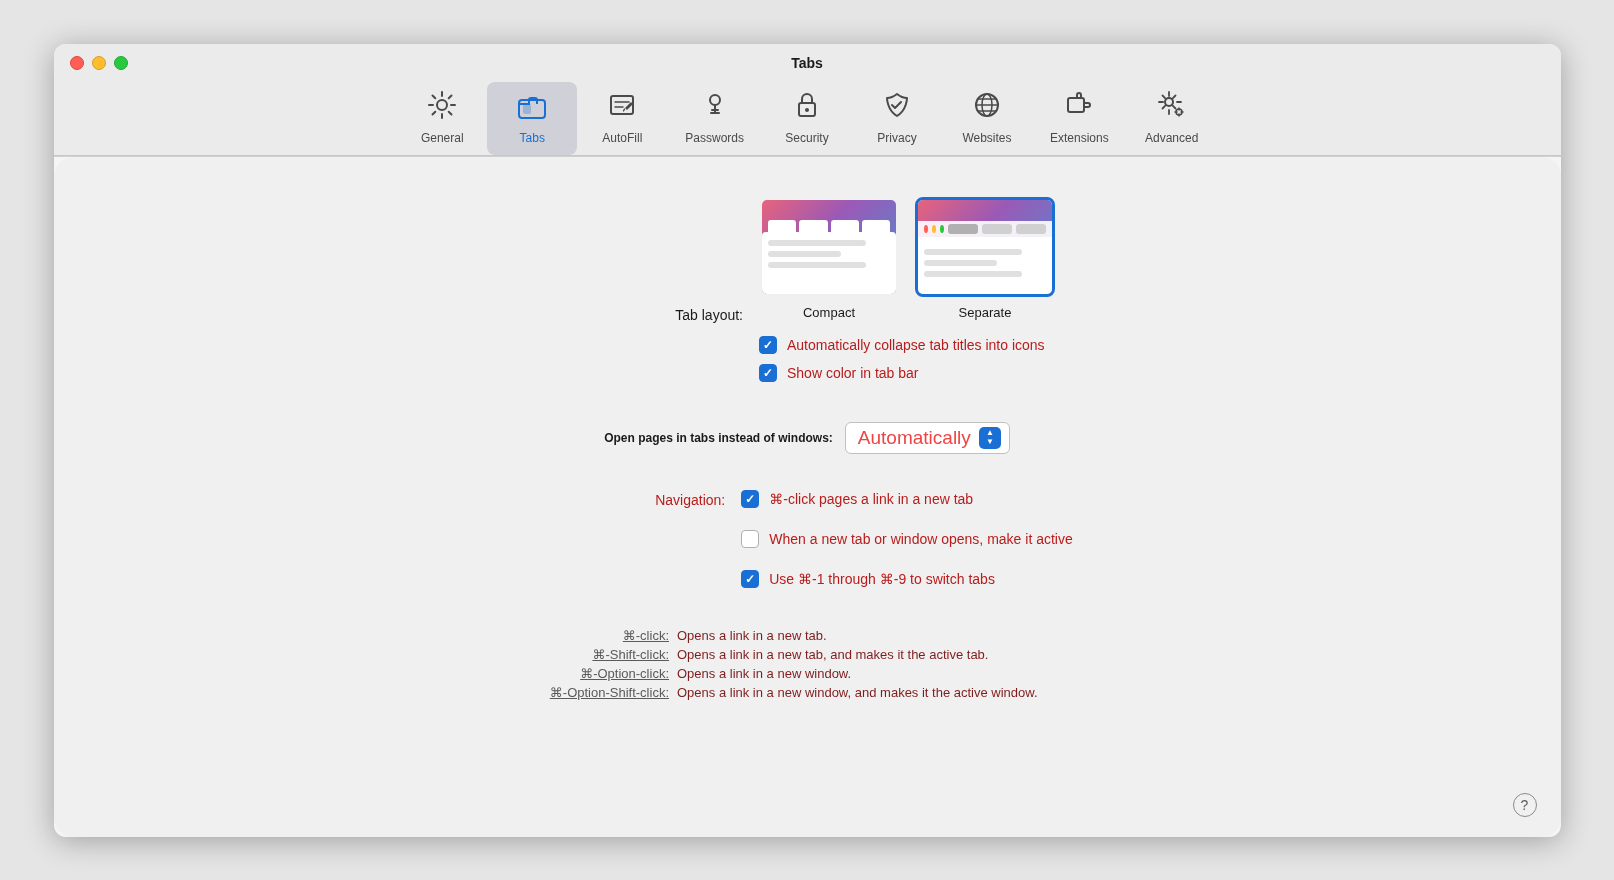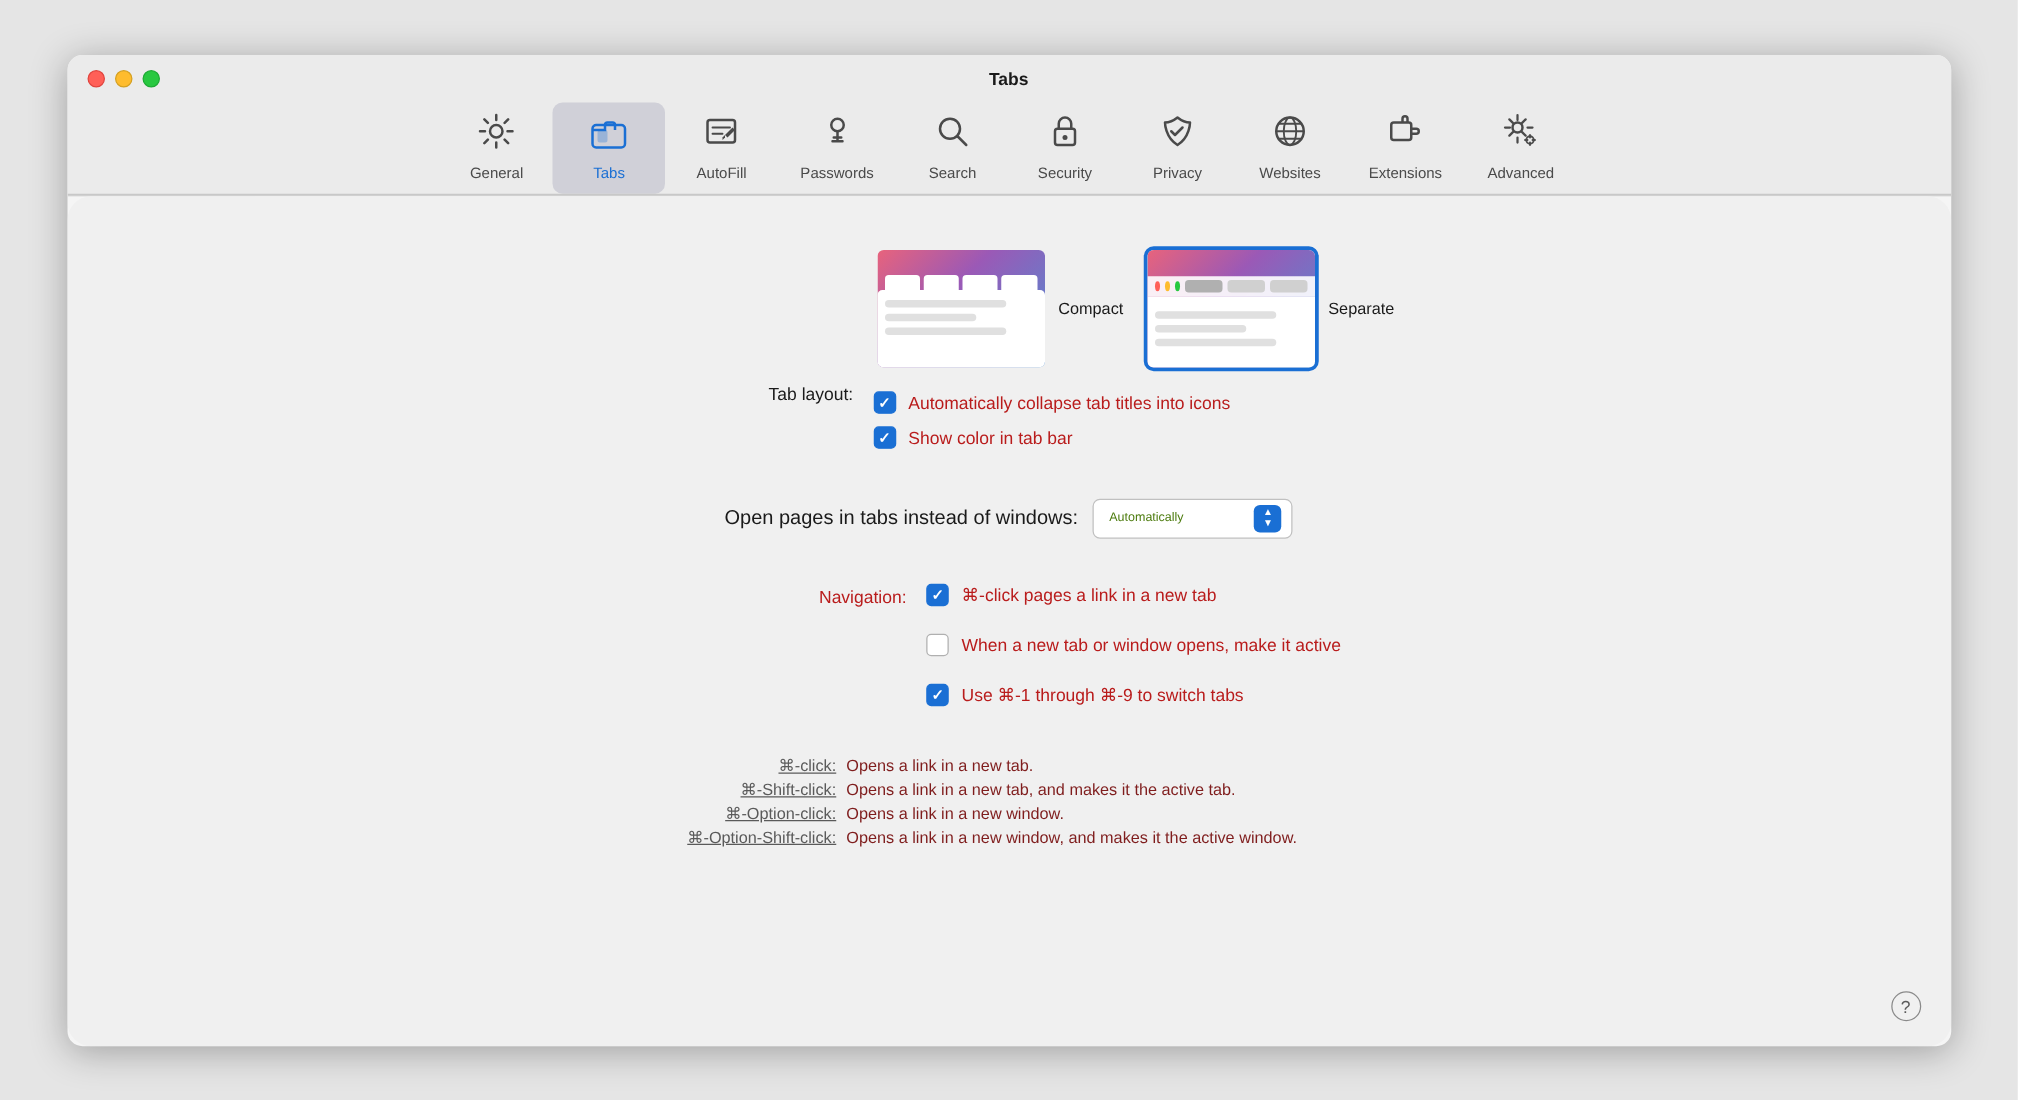--- a/index.html
+++ b/index.html
@@ -136,21 +136,21 @@
     }
 
     .tab-layout-thumbnails {
       display: flex;
       gap: 16px;
       margin-bottom: 16px;
     }
 
     .tab-thumbnail {
       display: flex;
-      flex-direction: row;
+      flex-direction: column;
       align-items: center;
       gap: 8px;
       cursor: pointer;
     }
 
     .tab-thumbnail-img {
       width: 140px;
       height: 100px;
       border-radius: 8px;
       overflow: hidden;
@@ -318,39 +318,40 @@
     
     .open-pages-section {
       display: flex;
       align-items: center;
       justify-content: center;
       margin-bottom: 36px;
       gap: 12px;
     }
 
     .open-pages-label {
-      font-size: 16px;
+      font-size: 12px;
       color: #1a1a1a;
+      font-weight: bold;
     }
 
     .select-dropdown {
       display: flex;
       align-items: center;
       background: white;
       border: 1px solid #c0c0c0;
       border-radius: 6px;
       padding: 4px 8px 4px 12px;
       gap: 8px;
       cursor: pointer;
       min-width: 160px;
     }
 
     .select-value {
-      font-size: 10px;
-      color: #4d7c0f;
+      font-size: 19px;
+      color: #ef4444;
       flex: 1;
     }
 
     .select-stepper {
       width: 22px;
       height: 22px;
       background: #1a6fd4;
       border-radius: 5px;
       display: flex;
       align-items: center;
@@ -492,29 +493,20 @@
       <div class="toolbar-item">
         <span class="icon">
           <svg width="30" height="30" viewBox="0 0 30 30" fill="none">
             <circle cx="15" cy="10" r="5" stroke="#4a4a4a" stroke-width="2" fill="none"></circle>
             <path d="M15 15v8M12 20h6M11 23h8" stroke="#4a4a4a" stroke-width="2" stroke-linecap="round"></path>
           </svg>
         </span>
         <span class="label">Passwords</span>
       </div>
 
-      <div class="toolbar-item">
-        <span class="icon">
-          <svg width="30" height="30" viewBox="0 0 30 30" fill="none">
-            <circle cx="13" cy="13" r="8" stroke="#4a4a4a" stroke-width="2" fill="none"></circle>
-            <line x1="19" y1="19" x2="26" y2="26" stroke="#4a4a4a" stroke-width="2" stroke-linecap="round"></line>
-          </svg>
-        </span>
-        <span class="label">Search</span>
-      </div>
 
       <div class="toolbar-item">
         <span class="icon">
           <svg width="30" height="30" viewBox="0 0 30 30" fill="none">
             <rect x="7" y="13" width="16" height="13" rx="2" stroke="#4a4a4a" stroke-width="2" fill="none"></rect>
             <path d="M10 13V9a5 5 0 0 1 10 0v4" stroke="#4a4a4a" stroke-width="2" fill="none" stroke-linecap="round"></path>
             <circle cx="15" cy="20" r="2" fill="#4a4a4a"></circle>
           </svg>
         </span>
         <span class="label">Security</span>

